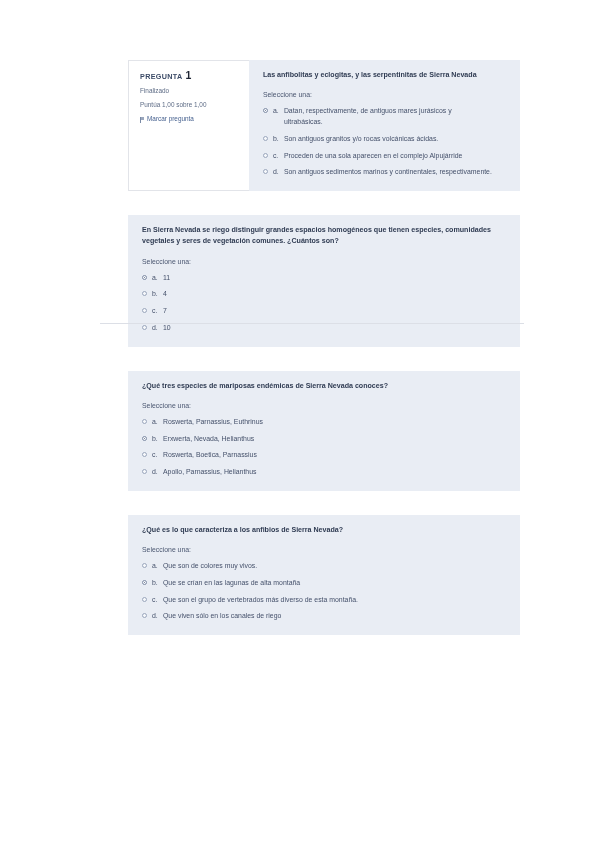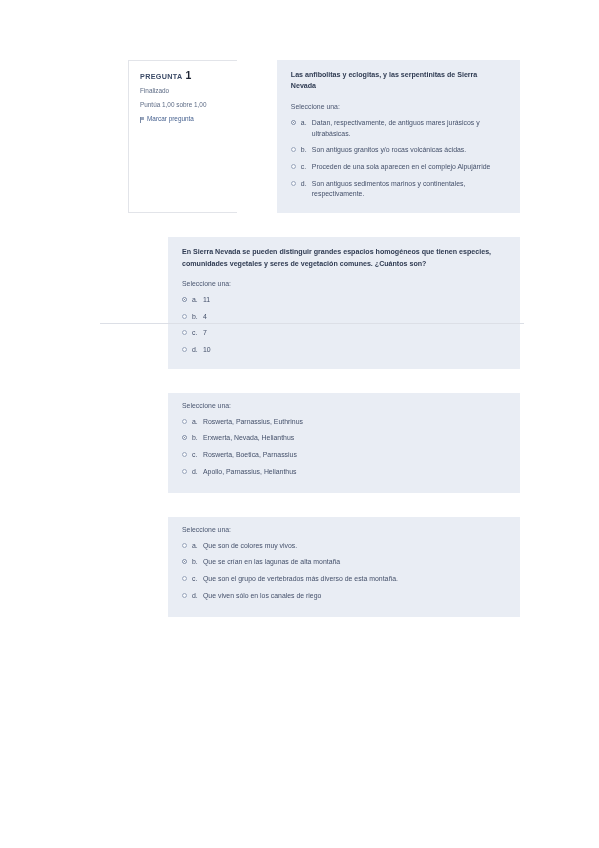--- a/index.html
+++ b/index.html
@@ -105,21 +105,20 @@
     width: 3px; height: 3px;
     background: #9aa7bd;
   }
 
   .qcontent {
     flex: 1 1 auto;
     background: #e9edf4;
     padding: 10px 28px 13px 14px;
     box-sizing: border-box;
     min-height: 100px;
-    margin-left: 40px;
   }
 
   .qtext {
     font-size: 7.1px;
     color: #2f3b52;
     line-height: 1.62;
     margin: 0 0 11px 0;
     font-weight: bold;
   }
 
@@ -227,21 +226,21 @@
             <li class="answer">
               <span class="radio"></span>
               <span class="answer-letter">d.</span>
               <span class="answer-text">Son antiguos sedimentos marinos y continentales, respectivamente.</span>
             </li>
           </ul>
         </div>
       </div>
       <div class="question-block">
         <div class="qcontent">
-          <p class="qtext">En Sierra Nevada se pueden distinguir grandes espacios homogéneos que tienen especies, comunidades vegetales y seres de vegetación comunes. ¿Cuántos son?</p>
+          <p class="qtext">En Sierra Nevada se riego distinguir grandes espacios homogéneos que tienen especies, comunidades vegetales y seres de vegetación comunes. ¿Cuántos son?</p>
           <p class="qprompt">Seleccione una:</p>
           <ul class="answers">
             <li class="answer">
               <span class="radio checked"></span>
               <span class="answer-letter">a.</span>
               <span class="answer-text">11</span>
             </li>
             <li class="answer">
               <span class="radio"></span>
               <span class="answer-letter">b.</span>
@@ -255,20 +254,21 @@
             <li class="answer">
               <span class="radio"></span>
               <span class="answer-letter">d.</span>
               <span class="answer-text">10</span>
             </li>
           </ul>
         </div>
       </div>
       <div class="question-block">
         <div class="qcontent">
+          <p class="qtext">¿Qué tres especies de mariposas endémicas de Sierra Nevada conoces?</p>
           <p class="qprompt">Seleccione una:</p>
           <ul class="answers">
             <li class="answer">
               <span class="radio"></span>
               <span class="answer-letter">a.</span>
               <span class="answer-text">Roswerta, Parnassius, Euthrinus</span>
             </li>
             <li class="answer">
               <span class="radio checked"></span>
               <span class="answer-letter">b.</span>
@@ -282,20 +282,21 @@
             <li class="answer">
               <span class="radio"></span>
               <span class="answer-letter">d.</span>
               <span class="answer-text">Apollo, Parnassius, Helianthus</span>
             </li>
           </ul>
         </div>
       </div>
       <div class="question-block">
         <div class="qcontent">
+          <p class="qtext">¿Qué es lo que caracteriza a los anfibios de Sierra Nevada?</p>
           <p class="qprompt">Seleccione una:</p>
           <ul class="answers">
             <li class="answer">
               <span class="radio"></span>
               <span class="answer-letter">a.</span>
               <span class="answer-text">Que son de colores muy vivos.</span>
             </li>
             <li class="answer">
               <span class="radio checked"></span>
               <span class="answer-letter">b.</span>

